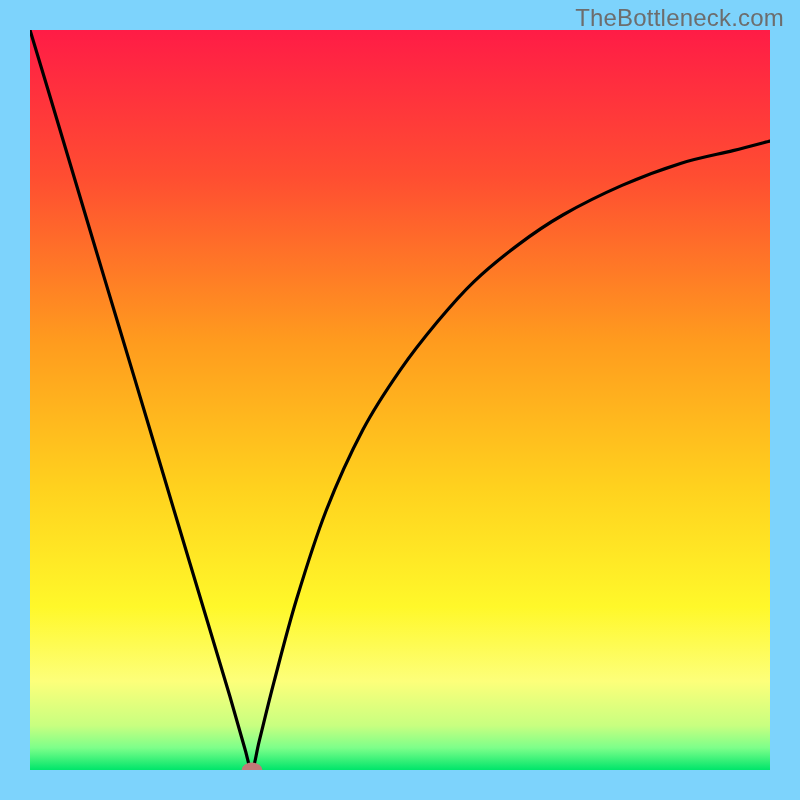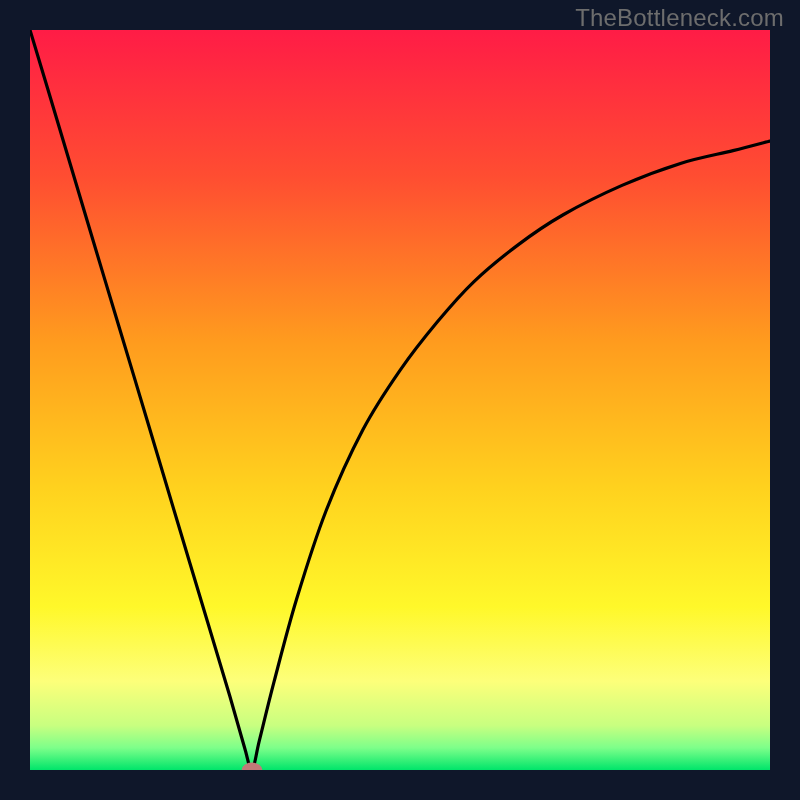--- a/index.html
+++ b/index.html
@@ -7,21 +7,21 @@
     padding: 0;
     width: 800px;
     height: 800px;
     background: #000000;
     overflow: hidden;
   }
   .frame {
     position: relative;
     width: 800px;
     height: 800px;
-    background: #0f172a;
+    background: #7dd3fc;
   }
   .plot-area {
     position: absolute;
     left: 30px;
     top: 30px;
     width: 740px;
     height: 740px;
   }
   .watermark {
     position: absolute;

